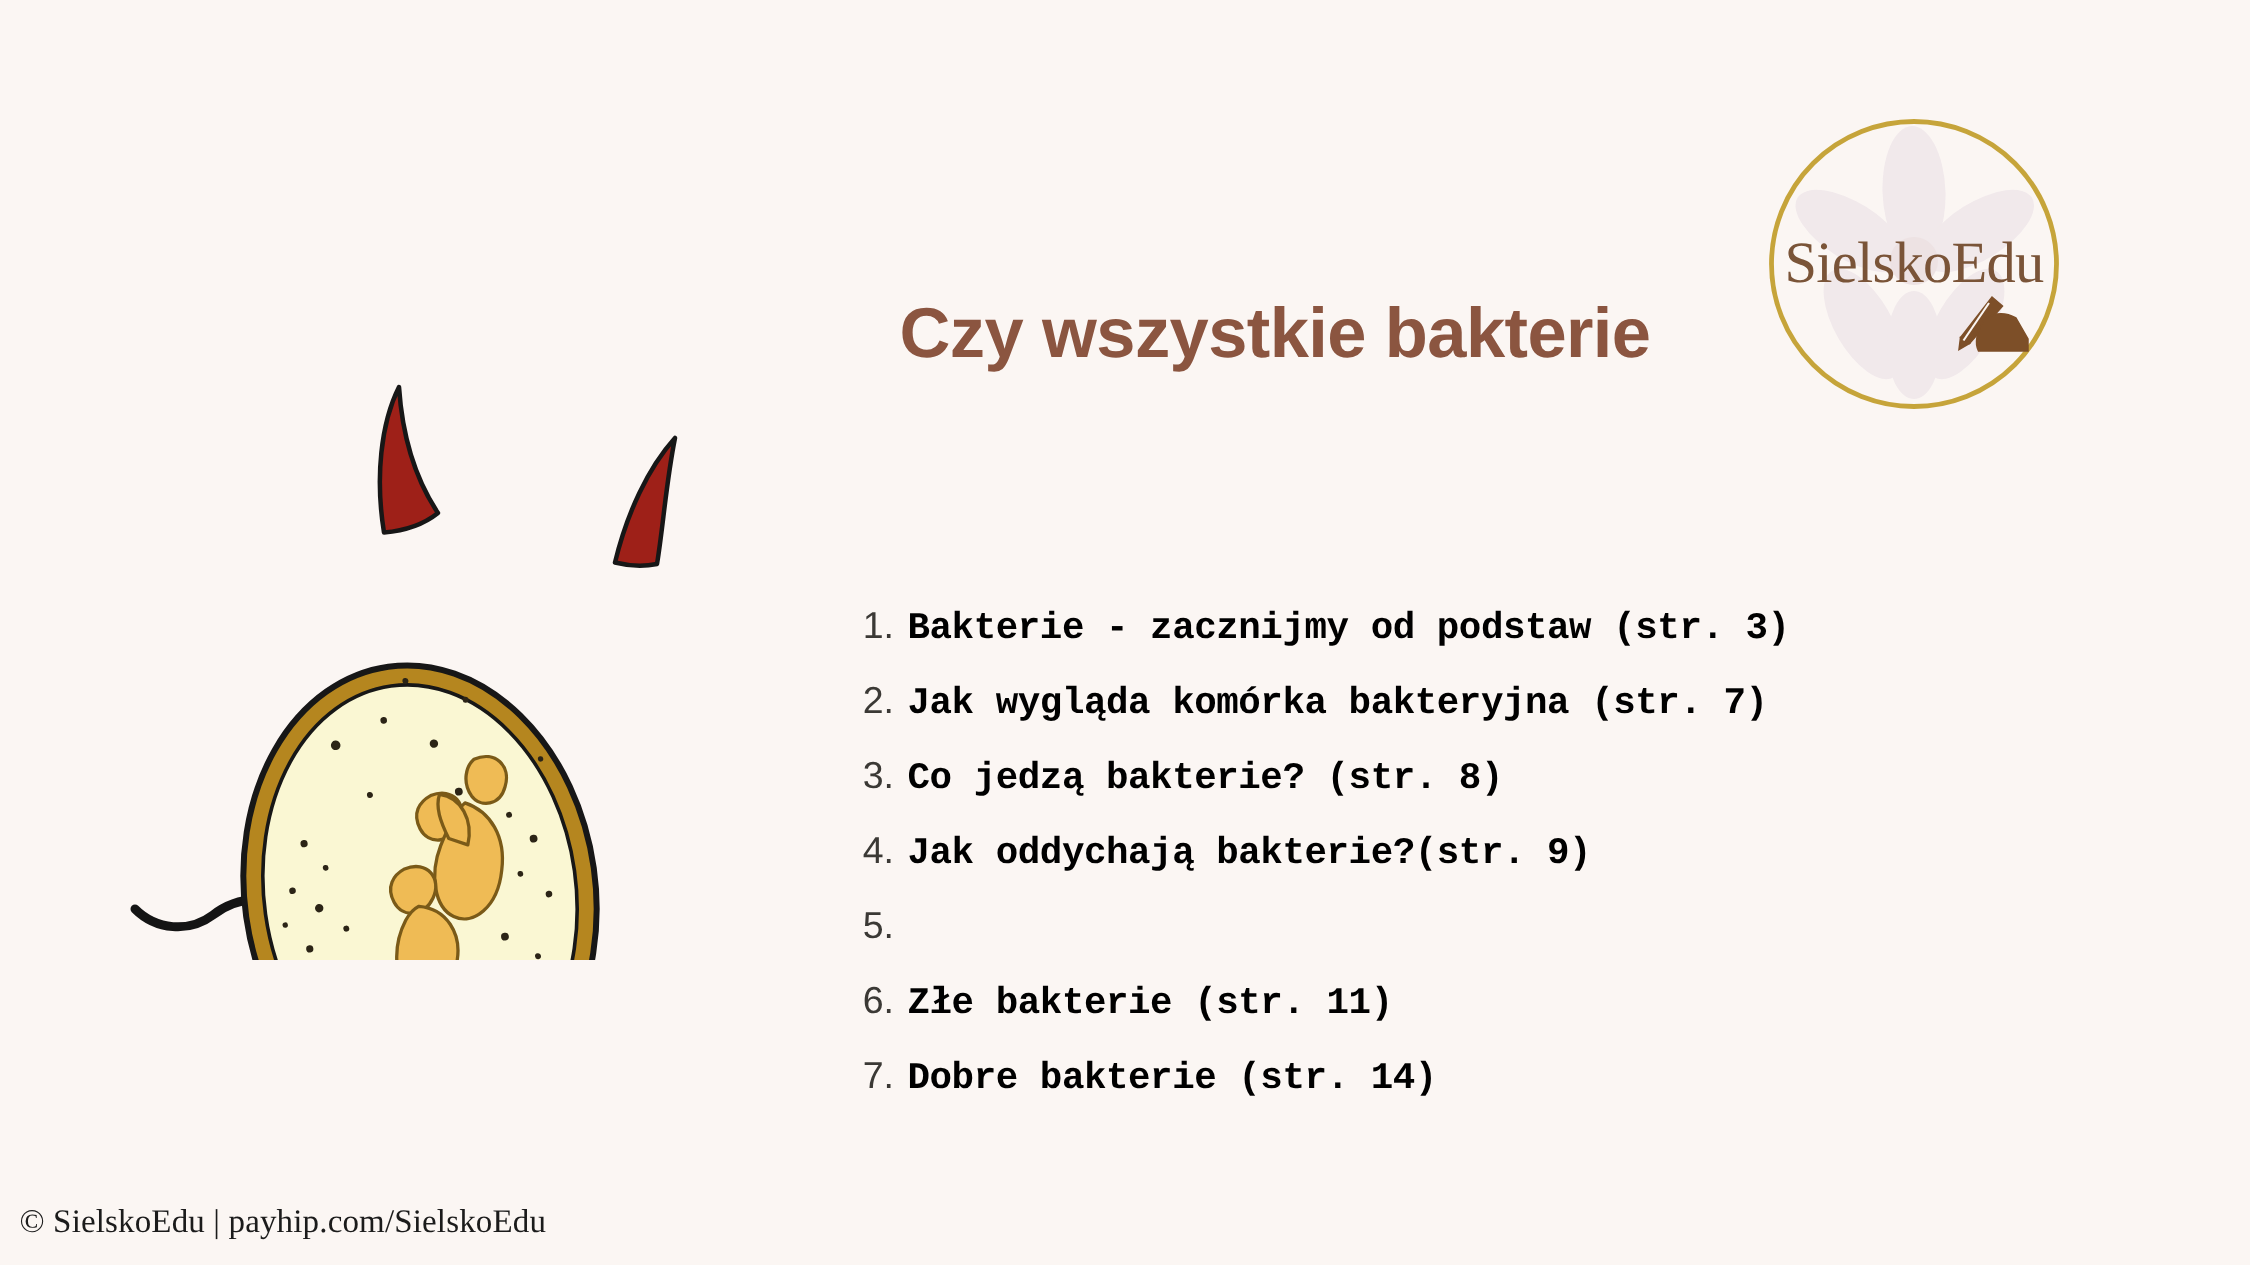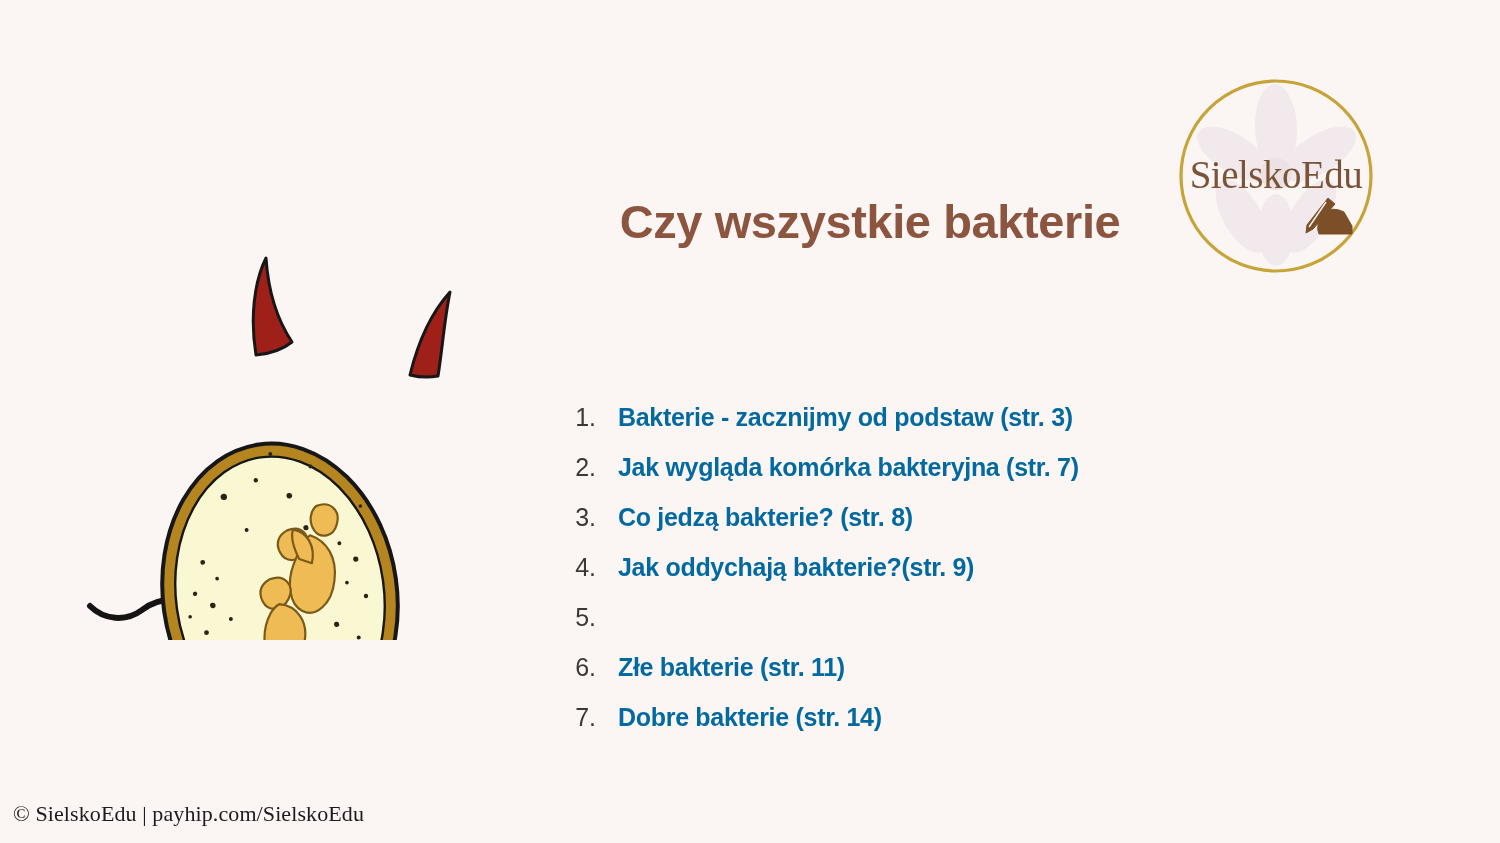--- a/index.html
+++ b/index.html
@@ -37,21 +37,21 @@
     left: 60px;
     top: 240px;
     width: 420px;
     height: 400px;
   }
   .bacteria svg { display: block; width: 420px; height: 400px; }
 
   
   .title-block {
     position: absolute;
-    left: 560px;
+    left: 540px;
     top: 178px;
     width: 620px;
     text-align: center;
   }
   .title-line {
     color: #8B5540;
     font-family: "Liberation Sans", sans-serif;
     font-weight: bold;
     font-size: 47px;
     letter-spacing: -0.4px;
@@ -75,23 +75,23 @@
     width: 36px;
     text-align: right;
     flex: 0 0 36px;
     color: #3B3935;
     font-family: "Liberation Sans", sans-serif;
     font-weight: normal;
     font-size: 25px;
     line-height: 50px;
   }
   .toc-text {
-    margin-left: 22px;
-    color: #0369a1;
-    font-family: Liberation Sans, sans-serif;
+    margin-left: 9px;
+    color: #000000;
+    font-family: Liberation Mono, monospace;
     font-weight: bold;
     font-size: 25px;
     line-height: 50px;
     letter-spacing: -0.3px;
     white-space: nowrap;
   }
 
   
   .footer {
     position: absolute;

